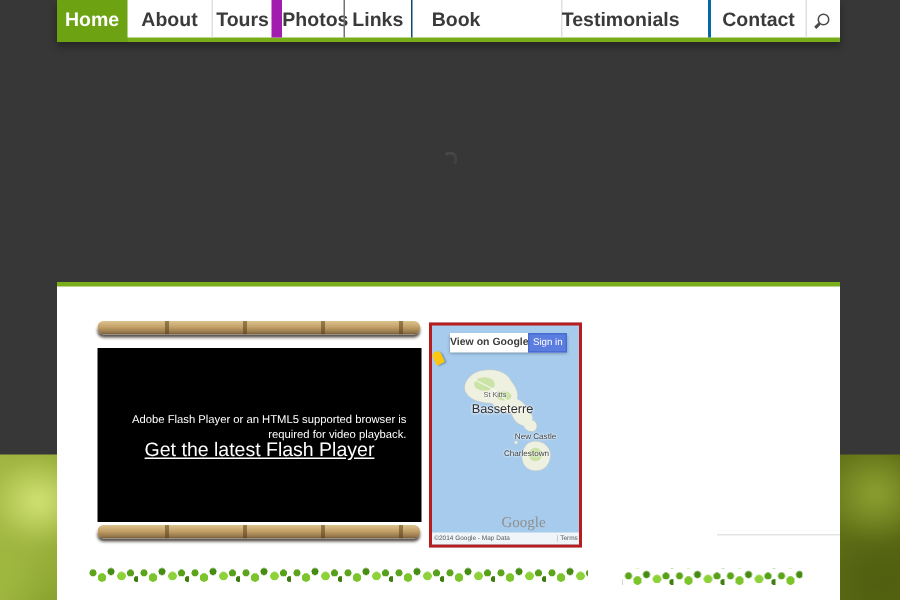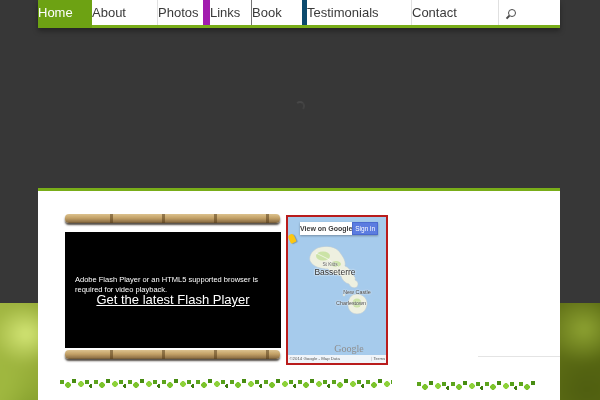--- a/index.html
+++ b/index.html
@@ -18,31 +18,31 @@
       linear-gradient(90deg, #a4b944 0%, #8aa02e 15%, #76891f 50%, #66761a 85%, #566610 100%);
     filter: blur(5px); }
 
   
   .page { position:absolute; left:38px; top:0; width:522px; height:400px; }
 
   
   .navbar { position:absolute; left:0; top:0; width:522px; height:28px;
     background:#ffffff; border-bottom:3px solid #79ad19; display:flex;
     box-shadow:0 3px 5px rgba(0,0,0,.35); z-index:5; }
-  .nav-item { height:25px; line-height:25px; font-size:13px;
-    color:#3a3a3a; cursor:pointer; white-space:nowrap; }
+  .nav-item { height:25px; line-height:25px; text-align:center; font-size:13px;
+    color:#3a3a3a; cursor:pointer; white-space:nowrap;font-weight:bold; }
   .nav-item.active { background:#6da213; color:#ffffff; height:28px; line-height:26px; }
   .nav-item:nth-child(1){ width:54px; }
   .nav-item:nth-child(2){ width:65px; }
   .nav-item:nth-child(3){ width:46px; border-left:1px solid #e0e0e0; }
   .nav-item:nth-child(4){ width:48px; border-left:7px solid #a21caf; }
   .nav-item:nth-child(5){ width:51px; border-left:1px solid #737373; }
-  .nav-item:nth-child(6){ width:69px; border-left:5px solid #0c4a6e; }
+  .nav-item:nth-child(6){ width:69px; border-left:1px solid #0c4a6e; }
   .nav-item:nth-child(7){ width:87px; border-left:1px solid #e0e0e0;margin-left:40px; }
-  .nav-item:nth-child(8){ width:75px; border-left:6px solid #0369a1;margin-left:19px; }
+  .nav-item:nth-child(8){ width:75px; border-left:2px solid #0369a1;margin-left:19px; }
   .nav-search { width:26px; height:25px; border-left:1px solid #e0e0e0;
     display:flex; align-items:center; justify-content:center; cursor:pointer; }
   .mag { position:relative; width:8px; height:8px; border:1.5px solid #4a4a4a;
     border-radius:50%; }
   .mag:after { content:""; position:absolute; width:1.5px; height:4px; background:#4a4a4a;
     left:-2px; top:5px; transform:rotate(45deg); }
 
   
   .slideshow { position:absolute; left:0; top:31px; width:522px; height:157px; background:#373737; }
   .spinner { position:absolute; left:257px; top:70px; width:10px; height:10px;
@@ -58,21 +58,21 @@
     background:
       repeating-linear-gradient(90deg, rgba(80,55,20,0) 0 45px, rgba(80,55,20,.5) 45px 48px, rgba(80,55,20,0) 48px 52px),
       linear-gradient(#dcc28e, #c3a167 45%, #94764a 85%, #6e5633);
     box-shadow:0 2px 2px rgba(25,18,8,.75); }
   .bamboo-top { left:27px; top:23px; width:215px; }
   .bamboo-bottom { left:27px; top:159px; width:215px; }
 
   
   .video { position:absolute; left:27px; top:41px; width:216px; height:116px; background:#000;
     display:flex; flex-direction:column; align-items:center; justify-content:center;
-    text-align:left; color:#fff; }
+    text-align:right; color:#fff; }
   .video-msg { font-size:7.5px; line-height:10px; width:196px; }
   .video-link { font-size:13px; line-height:10px; color:#fff; text-decoration:underline;
     cursor:pointer; display:block; }
 
   
   .map { position:absolute; left:248px; top:24px; width:102px; height:150px;
     border:2px solid #b91c1c; background:#a6cbec; overflow:hidden; }
   .map-canvas { position:absolute; left:0; top:0; width:98px; height:146px; }
   .gbar { position:absolute; left:12px; top:5px; width:78px; height:13px; background:#fff;
     box-shadow:0 1px 2px rgba(0,0,0,.3); display:flex; z-index:3; }
@@ -121,20 +121,21 @@
 
 <div class="bg-photo">
   <div class="bg-photo-inner"></div>
 </div>
 
 <div class="page">
 
   <nav class="navbar">
     <div class="nav-item active">Home</div>
     <div class="nav-item">About</div>
+    <div class="nav-item">Tours</div>
     <div class="nav-item">Photos</div>
     <div class="nav-item">Links</div>
     <div class="nav-item">Book</div>
     <div class="nav-item">Testimonials</div>
     <div class="nav-item">Contact</div>
     <div class="nav-search">
       <span class="mag"></span>
     </div>
   </nav>
 

